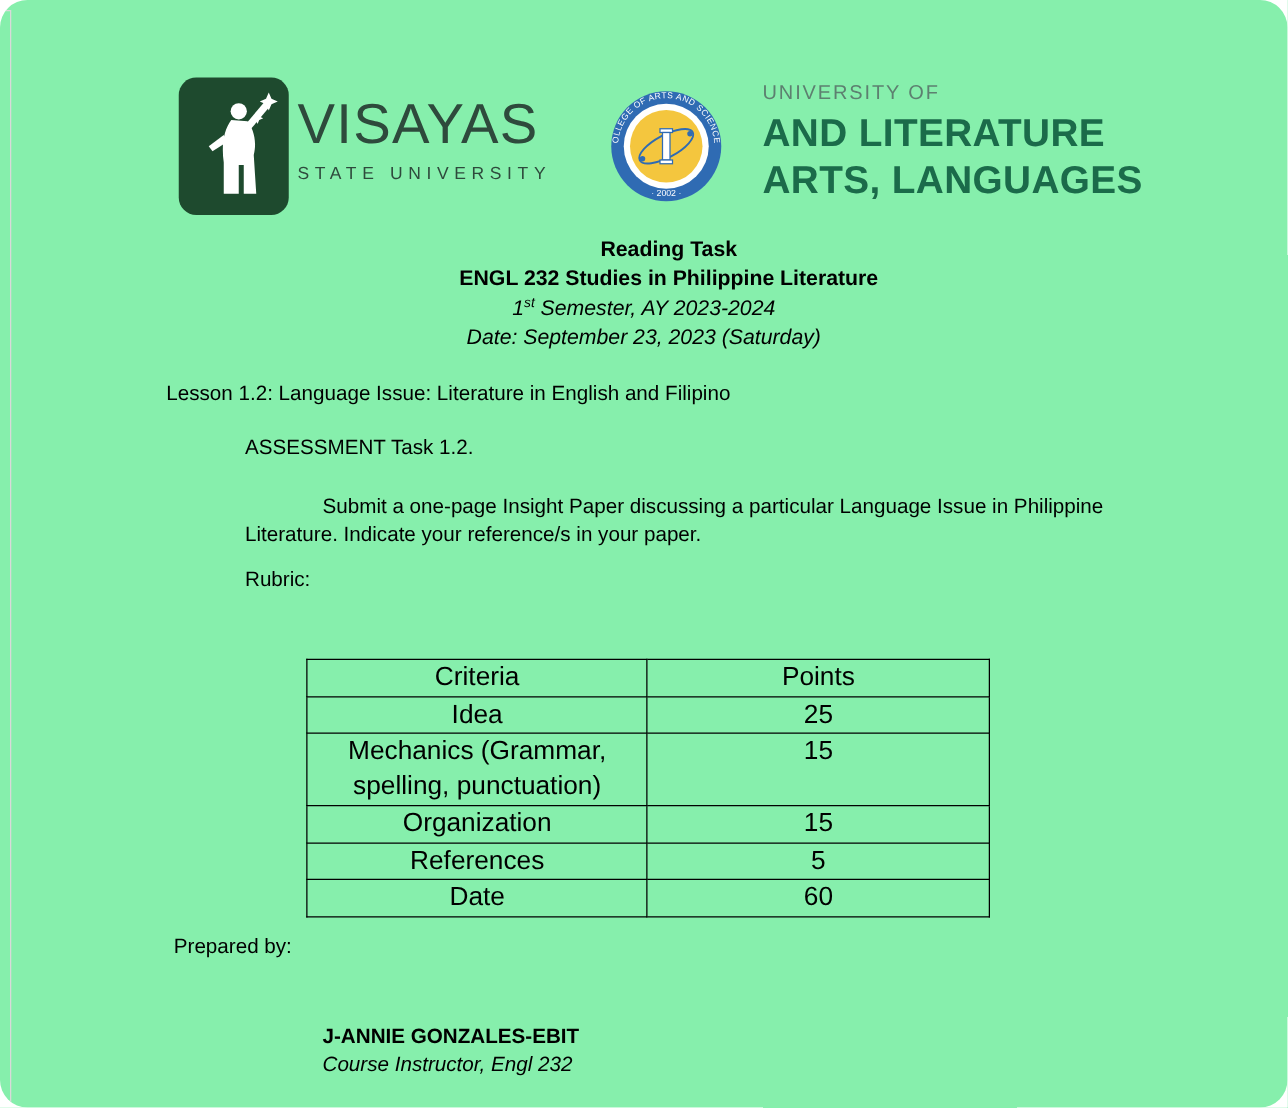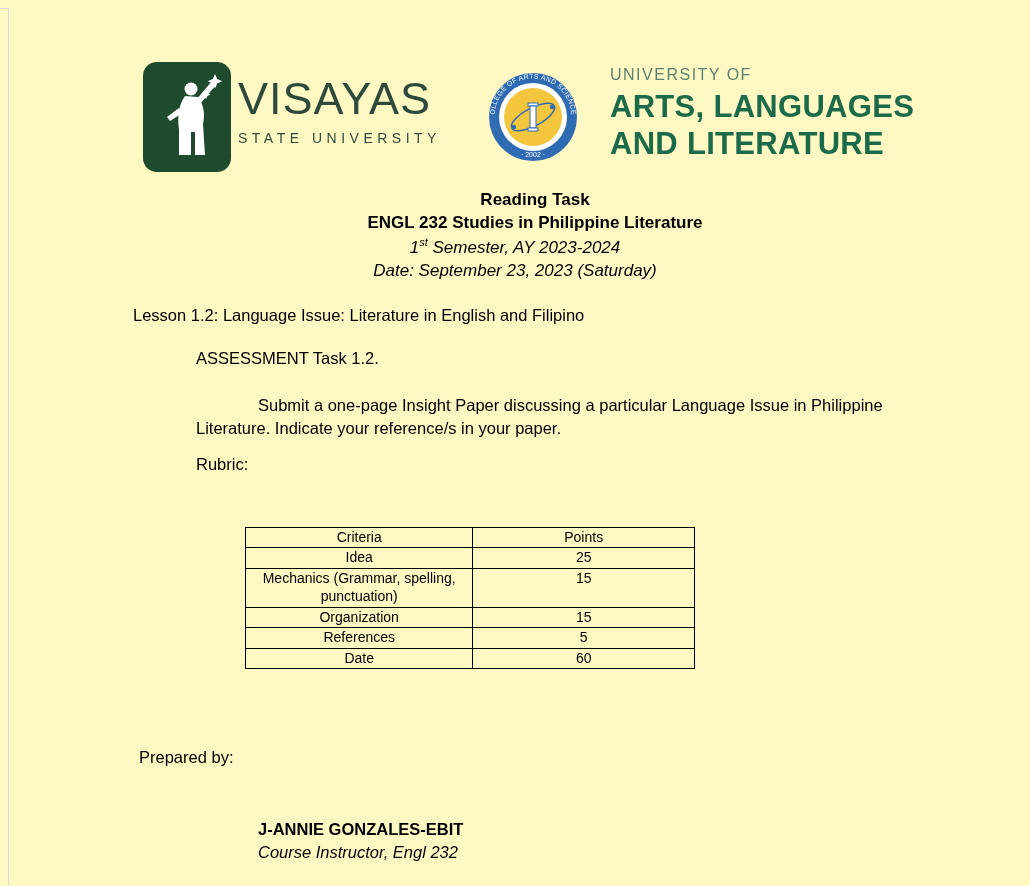--- a/index.html
+++ b/index.html
@@ -5,22 +5,23 @@
   * { box-sizing: border-box; margin: 0; padding: 0; }
   html, body { background: #ffffff; }
   body {
     font-family: "Liberation Sans", sans-serif;
     color: #000;
   }
   .page {
     position: relative;
     width: 1030px;
     height: 886px;
-    background: #fef9c3;
+    background: #86efac;
     overflow: hidden;
+    border-radius: 22px;
   }
   .edge-v { position: absolute; left: 8px; top: 8px; width: 1px; height: 878px; background: #d9d9d9; }
   .edge-h { position: absolute; left: 0; top: 8px; width: 8px; height: 1px; background: #d9d9d9; }
 
   
   .logo-box {
     position: absolute; left: 143px; top: 62px;
     width: 88px; height: 110px;
     background: #1e4a2e; border-radius: 14px;
   }
@@ -43,22 +44,22 @@
   
   .body-text { font-size: 16.5px; }
   .lesson { position: absolute; left: 133px; top: 306px; }
   .assessment { position: absolute; left: 196px; top: 349px; }
   .paragraph { position: absolute; left: 196px; top: 394px; width: 692px; text-indent: 62px; line-height: 1.42; }
   .rubric-label { position: absolute; left: 196px; top: 455px; }
 
   
   table.rubric {
     position: absolute; left: 245px; top: 527px;
-    width: 450px; border-collapse: collapse;
-    font-size: 14px;
+    width: 547px; border-collapse: collapse;
+    font-size: 21px;
   }
   table.rubric th, table.rubric td {
     border: 1px solid #000;
     padding: 0px 8px 1px 8px;
     vertical-align: top;
     font-weight: 400;
     text-align: center;
     line-height: 1.32;
   }
   table.rubric th { text-align: center; }
@@ -111,22 +112,22 @@
       <rect x="40" y="56" width="10" height="3" fill="#ffffff" stroke="#2f6bb3" stroke-width="1"></rect>
       <text font-size="6.8" fill="#ffffff" letter-spacing="0.4" font-family="Liberation Sans, sans-serif">
         <textPath href="#arcTop" startOffset="50%" text-anchor="middle">COLLEGE OF ARTS AND SCIENCES</textPath>
       </text>
       <text x="45" y="85" font-size="7" fill="#ffffff" text-anchor="middle" font-family="Liberation Sans, sans-serif">· 2002 ·</text>
     </svg>
   </div>
 
   <div class="dept">
     <div class="dept-of">UNIVERSITY OF</div>
+    <div class="dept-main">AND LITERATURE</div>
     <div class="dept-main">ARTS, LANGUAGES</div>
-    <div class="dept-main">AND LITERATURE</div>
   </div>
 
   <div class="title-block">
     <div class="tb-bold">Reading Task</div>
     <div class="tb-bold">ENGL 232 Studies in Philippine Literature</div>
     <div class="tb-italic"><span>1</span><sup>st</sup><span> Semester, AY 2023-2024</span></div>
     <div class="tb-italic">Date: September 23, 2023 (Saturday)</div>
   </div>
 
   <div class="body-text lesson">Lesson 1.2: Language Issue: Literature in English and Filipino</div>

